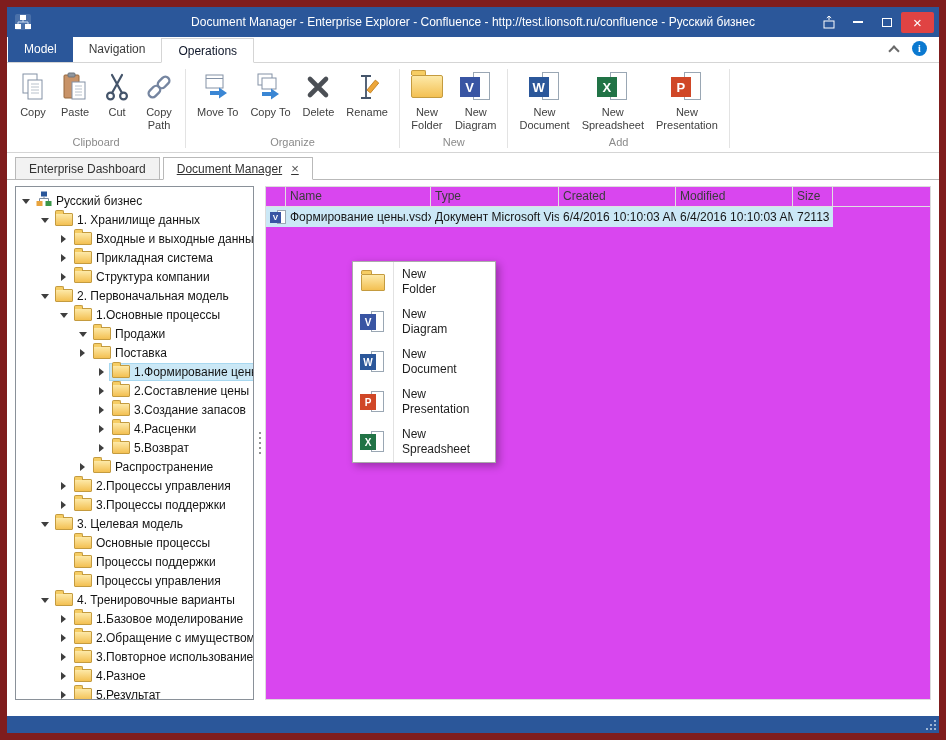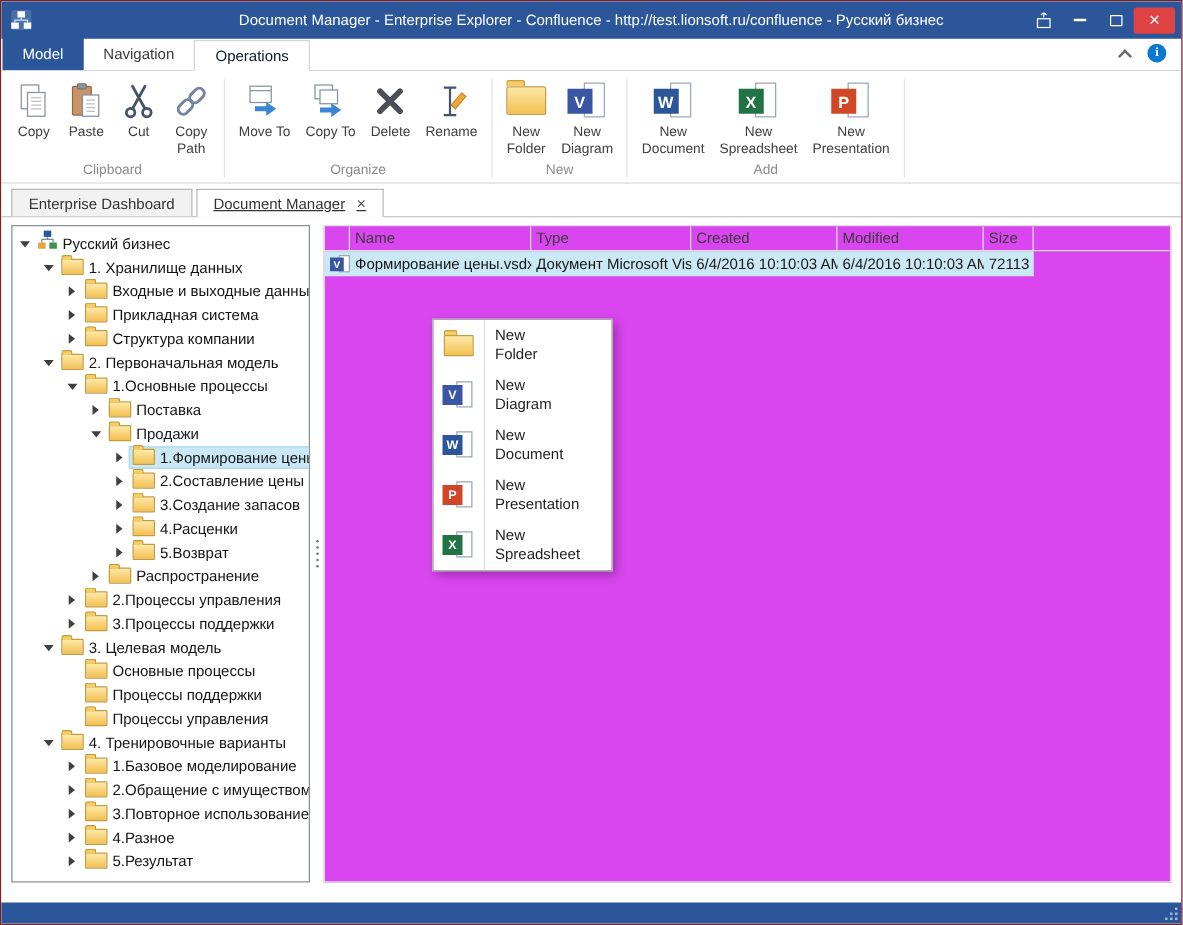--- a/index.html
+++ b/index.html
@@ -1,18 +1,18 @@
 <!DOCTYPE html>
 <html><head>
 <meta charset="utf-8">
 <style>
   * { box-sizing:border-box; margin:0; padding:0; }
   html,body { background:#9a9a9a; }
   body { font-family:"Liberation Sans",sans-serif; }
-  .win { width:946px; height:740px; background:#fff; border:1px solid #7f1d1d; display:flex; flex-direction:column; position:relative; overflow:hidden; }
+  .win { width:946px; height:740px; background:#fff; border:7px solid #7f1d1d; display:flex; flex-direction:column; position:relative; overflow:hidden; }
 
   
   .titlebar { height:30px; background:#2b579a; display:flex; align-items:center; position:relative; flex:none; }
   .app-ic { margin-left:7px; z-index:2; display:flex; }
   .title { position:absolute; left:0; right:0; text-align:center; color:#fff; font-size:12px; }
   .ctls { margin-left:auto; display:flex; align-items:center; margin-right:5px; z-index:2; }
   .ctl { width:29px; height:21px; display:flex; align-items:center; justify-content:center; color:#fff; }
   .ctl.min i { width:10px; height:2px; background:#fff; display:block; }
   .ctl.max i { width:10px; height:9px; border:1px solid #fff; display:block; }
   .ctl.close { background:#e04343; border-radius:2px; width:33px; font-size:15px; line-height:1; }
@@ -364,31 +364,31 @@
           </span>
       </div>
       <div class="ti lvl2">
         <span class="tw e"></span>
         <span class="hl">
             <span class="fold"></span>
             <span class="tl">1.Основные процессы</span>
           </span>
       </div>
       <div class="ti lvl3">
+        <span class="tw e"></span>
+        <span class="hl">
+            <span class="fold"></span>
+            <span class="tl">Продажи</span>
+          </span>
+      </div>
+      <div class="ti lvl3">
         <span class="tw c"></span>
         <span class="hl">
             <span class="fold"></span>
             <span class="tl">Поставка</span>
-          </span>
-      </div>
-      <div class="ti lvl3">
-        <span class="tw e"></span>
-        <span class="hl">
-            <span class="fold"></span>
-            <span class="tl">Продажи</span>
           </span>
       </div>
       <div class="ti lvl4 sel">
         <span class="tw c"></span>
         <span class="hl">
             <span class="fold"></span>
             <span class="tl">1.Формирование цены</span>
           </span>
       </div>
       <div class="ti lvl4">

